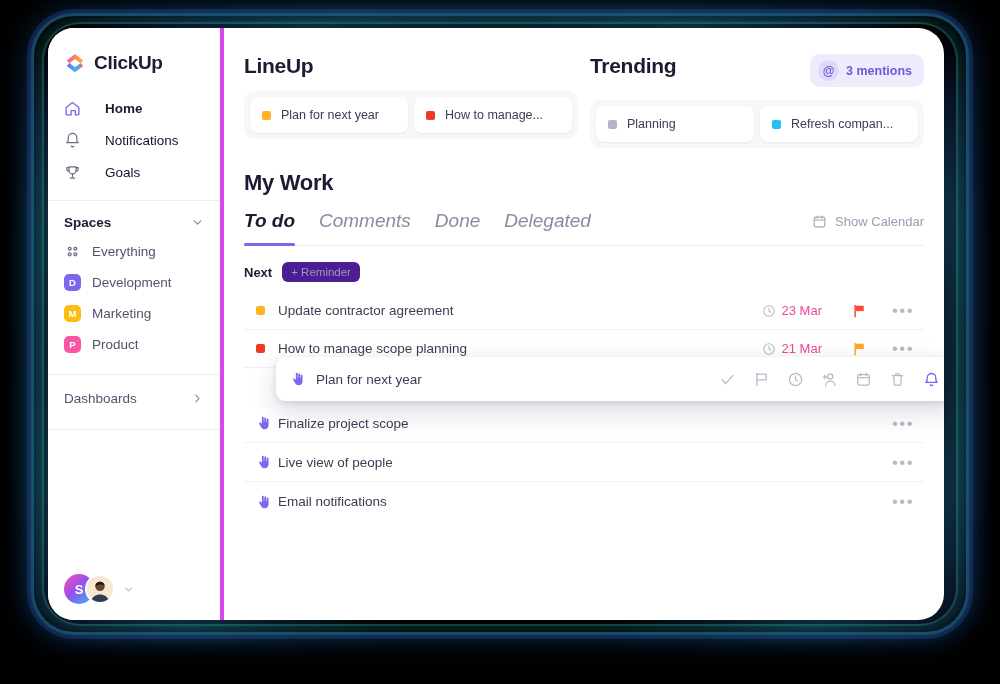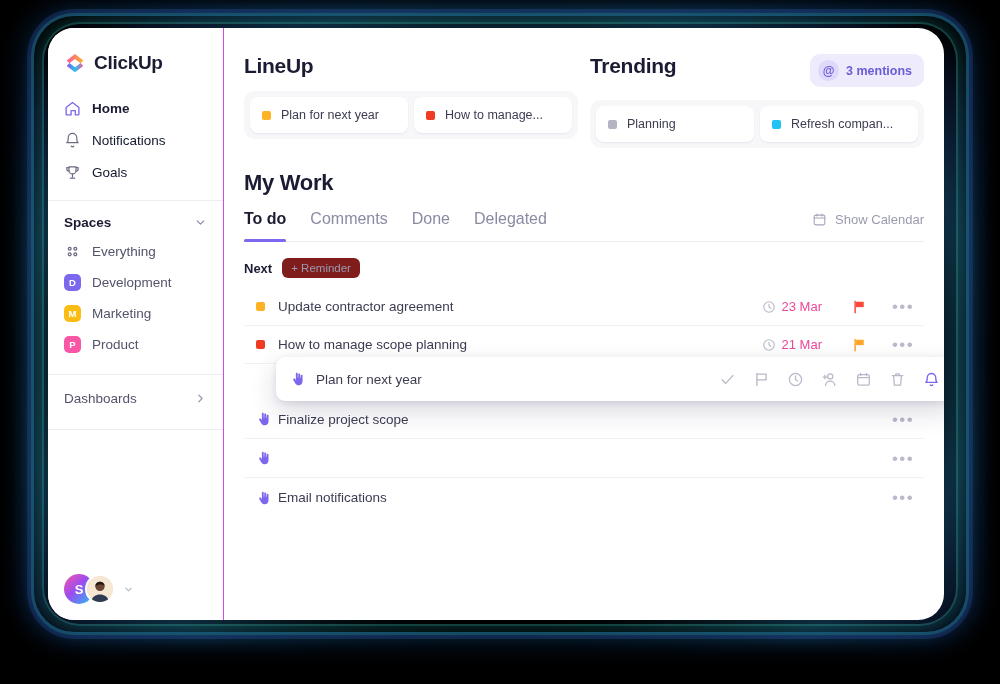--- a/index.html
+++ b/index.html
@@ -27,29 +27,29 @@
 
   .window {
     position: absolute; left: 48px; top: 28px; width: 896px; height: 592px;
     background: #ffffff; border-radius: 26px; overflow: hidden;
     display: flex;
   }
 
   
   .sidebar {
     width: 176px; height: 100%; background: #ffffff;
-    border-right: 1px solid #d946ef; flex: 0 0 176px;
+    border-right: 4px solid #d946ef; flex: 0 0 176px;
     position: relative;
   }
   .brand { display: flex; align-items: center; gap: 8px; padding: 24px 0 0 16px; }
   .brand-logo { width: 22px; height: 22px; position: relative; }
   .brand-name { font-size: 19px; font-weight: 700; color: #1b1b33; letter-spacing: -0.3px; }
 
   .nav { margin-top: 18px; padding: 0 10px; }
-  .nav-item { display: flex; align-items: center; gap: 11px; height: 32px;
+  .nav-item { display: flex; align-items: center; gap: 24px; height: 32px;
     padding: 0 6px; border-radius: 7px; cursor: pointer; }
   .nav-item .ico { width: 17px; height: 17px; display: block; flex: 0 0 17px; }
   .nav-label { font-size: 13.5px; color: #0f172a; }
   .nav-item.active .nav-label { color: #1b1b33; font-weight: 700; }
 
   .sep { height: 1px; background: #ececf1; margin: 12px 0 0 0; }
 
   .section-head { display: flex; align-items: center; justify-content: space-between;
     padding: 14px 16px 6px 16px; cursor: pointer; }
   .section-title { font-size: 13.5px; font-weight: 700; color: #1b1b33; }
@@ -96,33 +96,33 @@
   .dot { width: 9px; height: 9px; border-radius: 2px; flex: 0 0 9px; }
   .chip-t { font-size: 12.5px; color: #3c3c52; white-space: nowrap;
     overflow: hidden; text-overflow: ellipsis; }
 
   .h1 { font-size: 22px; font-weight: 700; color: #1b1b33; margin-top: 22px;
     letter-spacing: -0.3px; }
 
   .tabsrow { display: flex; align-items: center; justify-content: space-between;
     margin-top: 14px; }
   .tabs { display: flex; gap: 24px; }
-  .tab { font-size: 16px; color: #8a8aa3; padding-bottom: 13px; cursor: pointer;
-    position: relative; }
+  .tab { font-size: 19px; color: #8a8aa3; padding-bottom: 13px; cursor: pointer;
+    position: relative; font-style: italic; }
   .tab.on { color: #1b1b33; font-weight: 700; }
   .tab.on:after { content: ""; position: absolute; left: 0; right: 0; bottom: -1px;
     height: 3px; background: #7b68ee; border-radius: 2px; }
   .calbtn { display: flex; align-items: center; gap: 8px; cursor: pointer;
     padding-bottom: 13px; }
   .calbtn span { font-size: 13px; color: #9a9ab0; }
   .tabline { height: 1px; background: #ececf1; }
 
   .nextrow { display: flex; align-items: center; gap: 10px; margin-top: 16px; }
   .nexttxt { font-size: 13px; font-weight: 700; color: #1b1b33; }
-  .remind { background: #7f1d1d; border-radius: 6px; padding: 4px 9px;
+  .remind { background: #4c1d95; border-radius: 6px; padding: 4px 9px;
     font-size: 11.5px; color: #9a9ab0; cursor: pointer; }
 
   .tasklist { margin-top: 10px; }
   .task { display: flex; align-items: center; height: 38px; border-bottom: 1px solid #f1f1f5;
     cursor: pointer; padding: 0 10px 0 12px; justify-content: space-between; }
   .task .lead { width: 22px; flex: 0 0 22px; display: flex; align-items: center; }
   .task .tt { font-size: 13.5px; color: #3c3c52; flex: 1; white-space: nowrap;
     overflow: hidden; text-overflow: ellipsis; }
   .due { display: flex; align-items: center; gap: 6px; margin-right: 26px; }
   .due span { font-size: 13px; color: #ec4899; }
@@ -397,20 +397,21 @@
           <span class="tt">Finalize project scope</span>
           <span class="dots">•••</span>
         </div>
 
         <div class="task" style="height:39px">
           <span class="lead">
             <svg width="16" height="16" viewBox="0 0 24 24" fill="#7b68ee">
               <path d="M10.2 2.6c.8 0 1.4.7 1.4 1.5v6.1h.8V5.4c0-.8.6-1.5 1.4-1.5s1.4.7 1.4 1.5v4.8h.8V7.1c0-.8.6-1.5 1.4-1.5s1.4.7 1.4 1.5v8.1c0 3.5-2.4 6.2-5.8 6.2-2.3 0-3.9-1-5-2.7L5 13.5c-.5-.8-.2-1.7.6-2.1.7-.4 1.6-.2 2 .5l1.2 1.8V4.1c0-.8.6-1.5 1.4-1.5z"></path>
             </svg>
           </span>
+          <span class="tt">Live view of people</span>
           <span class="dots">•••</span>
         </div>
 
         <div class="task" style="height:39px;border-bottom:none">
           <span class="lead">
             <svg width="16" height="16" viewBox="0 0 24 24" fill="#7b68ee">
               <path d="M10.2 2.6c.8 0 1.4.7 1.4 1.5v6.1h.8V5.4c0-.8.6-1.5 1.4-1.5s1.4.7 1.4 1.5v4.8h.8V7.1c0-.8.6-1.5 1.4-1.5s1.4.7 1.4 1.5v8.1c0 3.5-2.4 6.2-5.8 6.2-2.3 0-3.9-1-5-2.7L5 13.5c-.5-.8-.2-1.7.6-2.1.7-.4 1.6-.2 2 .5l1.2 1.8V4.1c0-.8.6-1.5 1.4-1.5z"></path>
             </svg>
           </span>
           <span class="tt">Email notifications</span>

